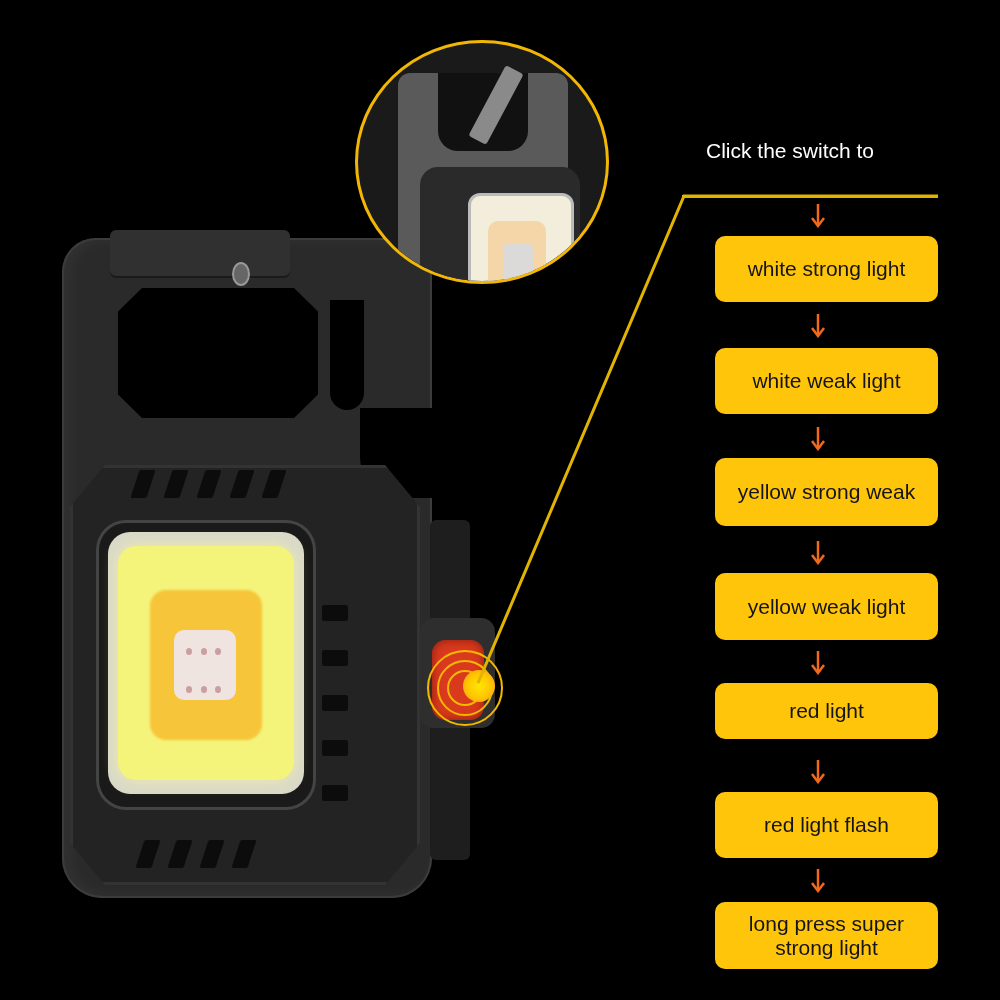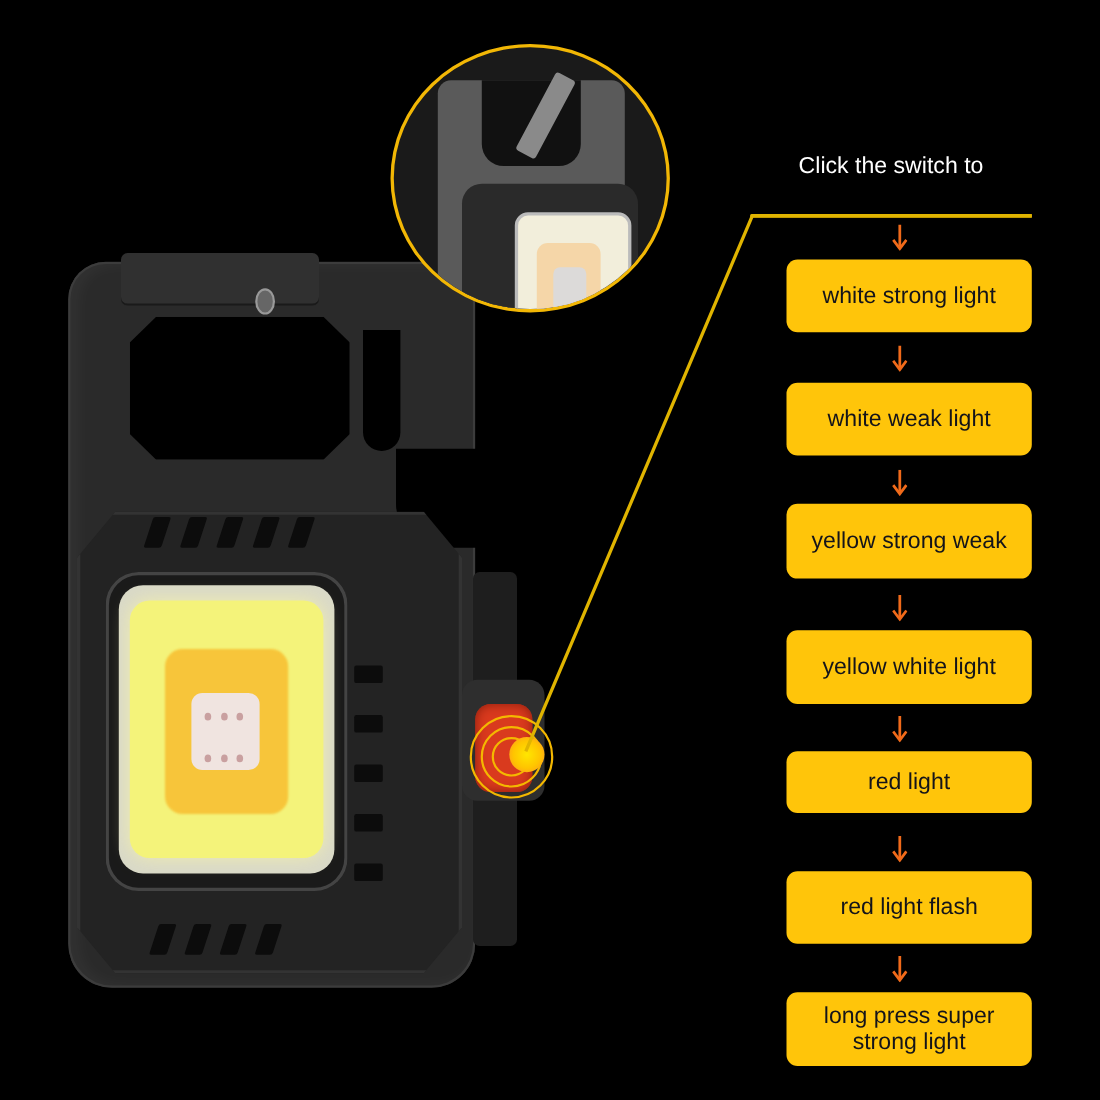--- a/index.html
+++ b/index.html
@@ -32,21 +32,21 @@
   
   .inset { left:355px; top:40px; width:248px; height:238px; border-radius:50%; border:3px solid #f2b705; background:#1a1a1a; overflow:hidden; }
   .inset .plate { position:absolute; left:40px; top:30px; width:170px; height:230px; background:#5a5a5a; border-radius:12px; }
   .inset .gap { position:absolute; left:80px; top:30px; width:90px; height:78px; background:#111; border-radius:0 0 20px 20px; }
   .inset .carab { position:absolute; left:128px; top:22px; width:20px; height:80px; background:#8a8a8a; transform:rotate(28deg); border-radius:3px; }
   .inset .head2 { position:absolute; left:62px; top:124px; width:160px; height:140px; background:#2a2a2a; border-radius:18px; }
   .inset .lens2 { position:absolute; left:110px; top:150px; width:100px; height:110px; background:#f2eedb; border-radius:12px; border:3px solid #bbb; }
   .inset .lens2c { position:absolute; left:130px; top:178px; width:58px; height:80px; background:#f5d6a8; border-radius:10px; }
   .inset .lens2d { position:absolute; left:145px; top:200px; width:30px; height:40px; background:#dcdad9; border-radius:6px; }
   
-  .title { left:660px; top:138px; width:300px; text-align:center; color:#fff; font-size:21px; line-height:25px; }
+  .title { left:640px; top:138px; width:300px; text-align:center; color:#fff; font-size:21px; line-height:25px; }
   .hline { left:682px; top:195px; width:256px; height:3px; background:#e0b400; }
   .box { left:715px; width:223px; background:#ffc50a; border-radius:10px; display:flex; align-items:center; justify-content:center; text-align:center;
     color:#14141a; font-size:21px; line-height:24px; font-weight:normal; }
   .arrow { left:811px; width:14px; height:24px; }
 </style>
 </head>
 <body>
 
 <div>
   <div class="abs body-outer"></div>
@@ -137,21 +137,21 @@
   </svg>
 <div class="abs box" style="top:458px;height:68px">
     <span>yellow strong weak</span>
   </div>
 
 <svg class="abs arrow" style="top:541px" viewBox="0 0 14 24">
     <line x1="7" y1="0" x2="7" y2="20" stroke="#f06a1a" stroke-width="2.5"></line>
     <polyline points="1,14 7,22 13,14" fill="none" stroke="#f06a1a" stroke-width="2.5"></polyline>
   </svg>
 <div class="abs box" style="top:573px;height:67px">
-    <span>yellow white light</span>
+    <span>yellow weak light</span>
   </div>
 
 <svg class="abs arrow" style="top:651px" viewBox="0 0 14 24">
     <line x1="7" y1="0" x2="7" y2="20" stroke="#f06a1a" stroke-width="2.5"></line>
     <polyline points="1,14 7,22 13,14" fill="none" stroke="#f06a1a" stroke-width="2.5"></polyline>
   </svg>
 <div class="abs box" style="top:683px;height:56px">
     <span>red light</span>
   </div>
 

